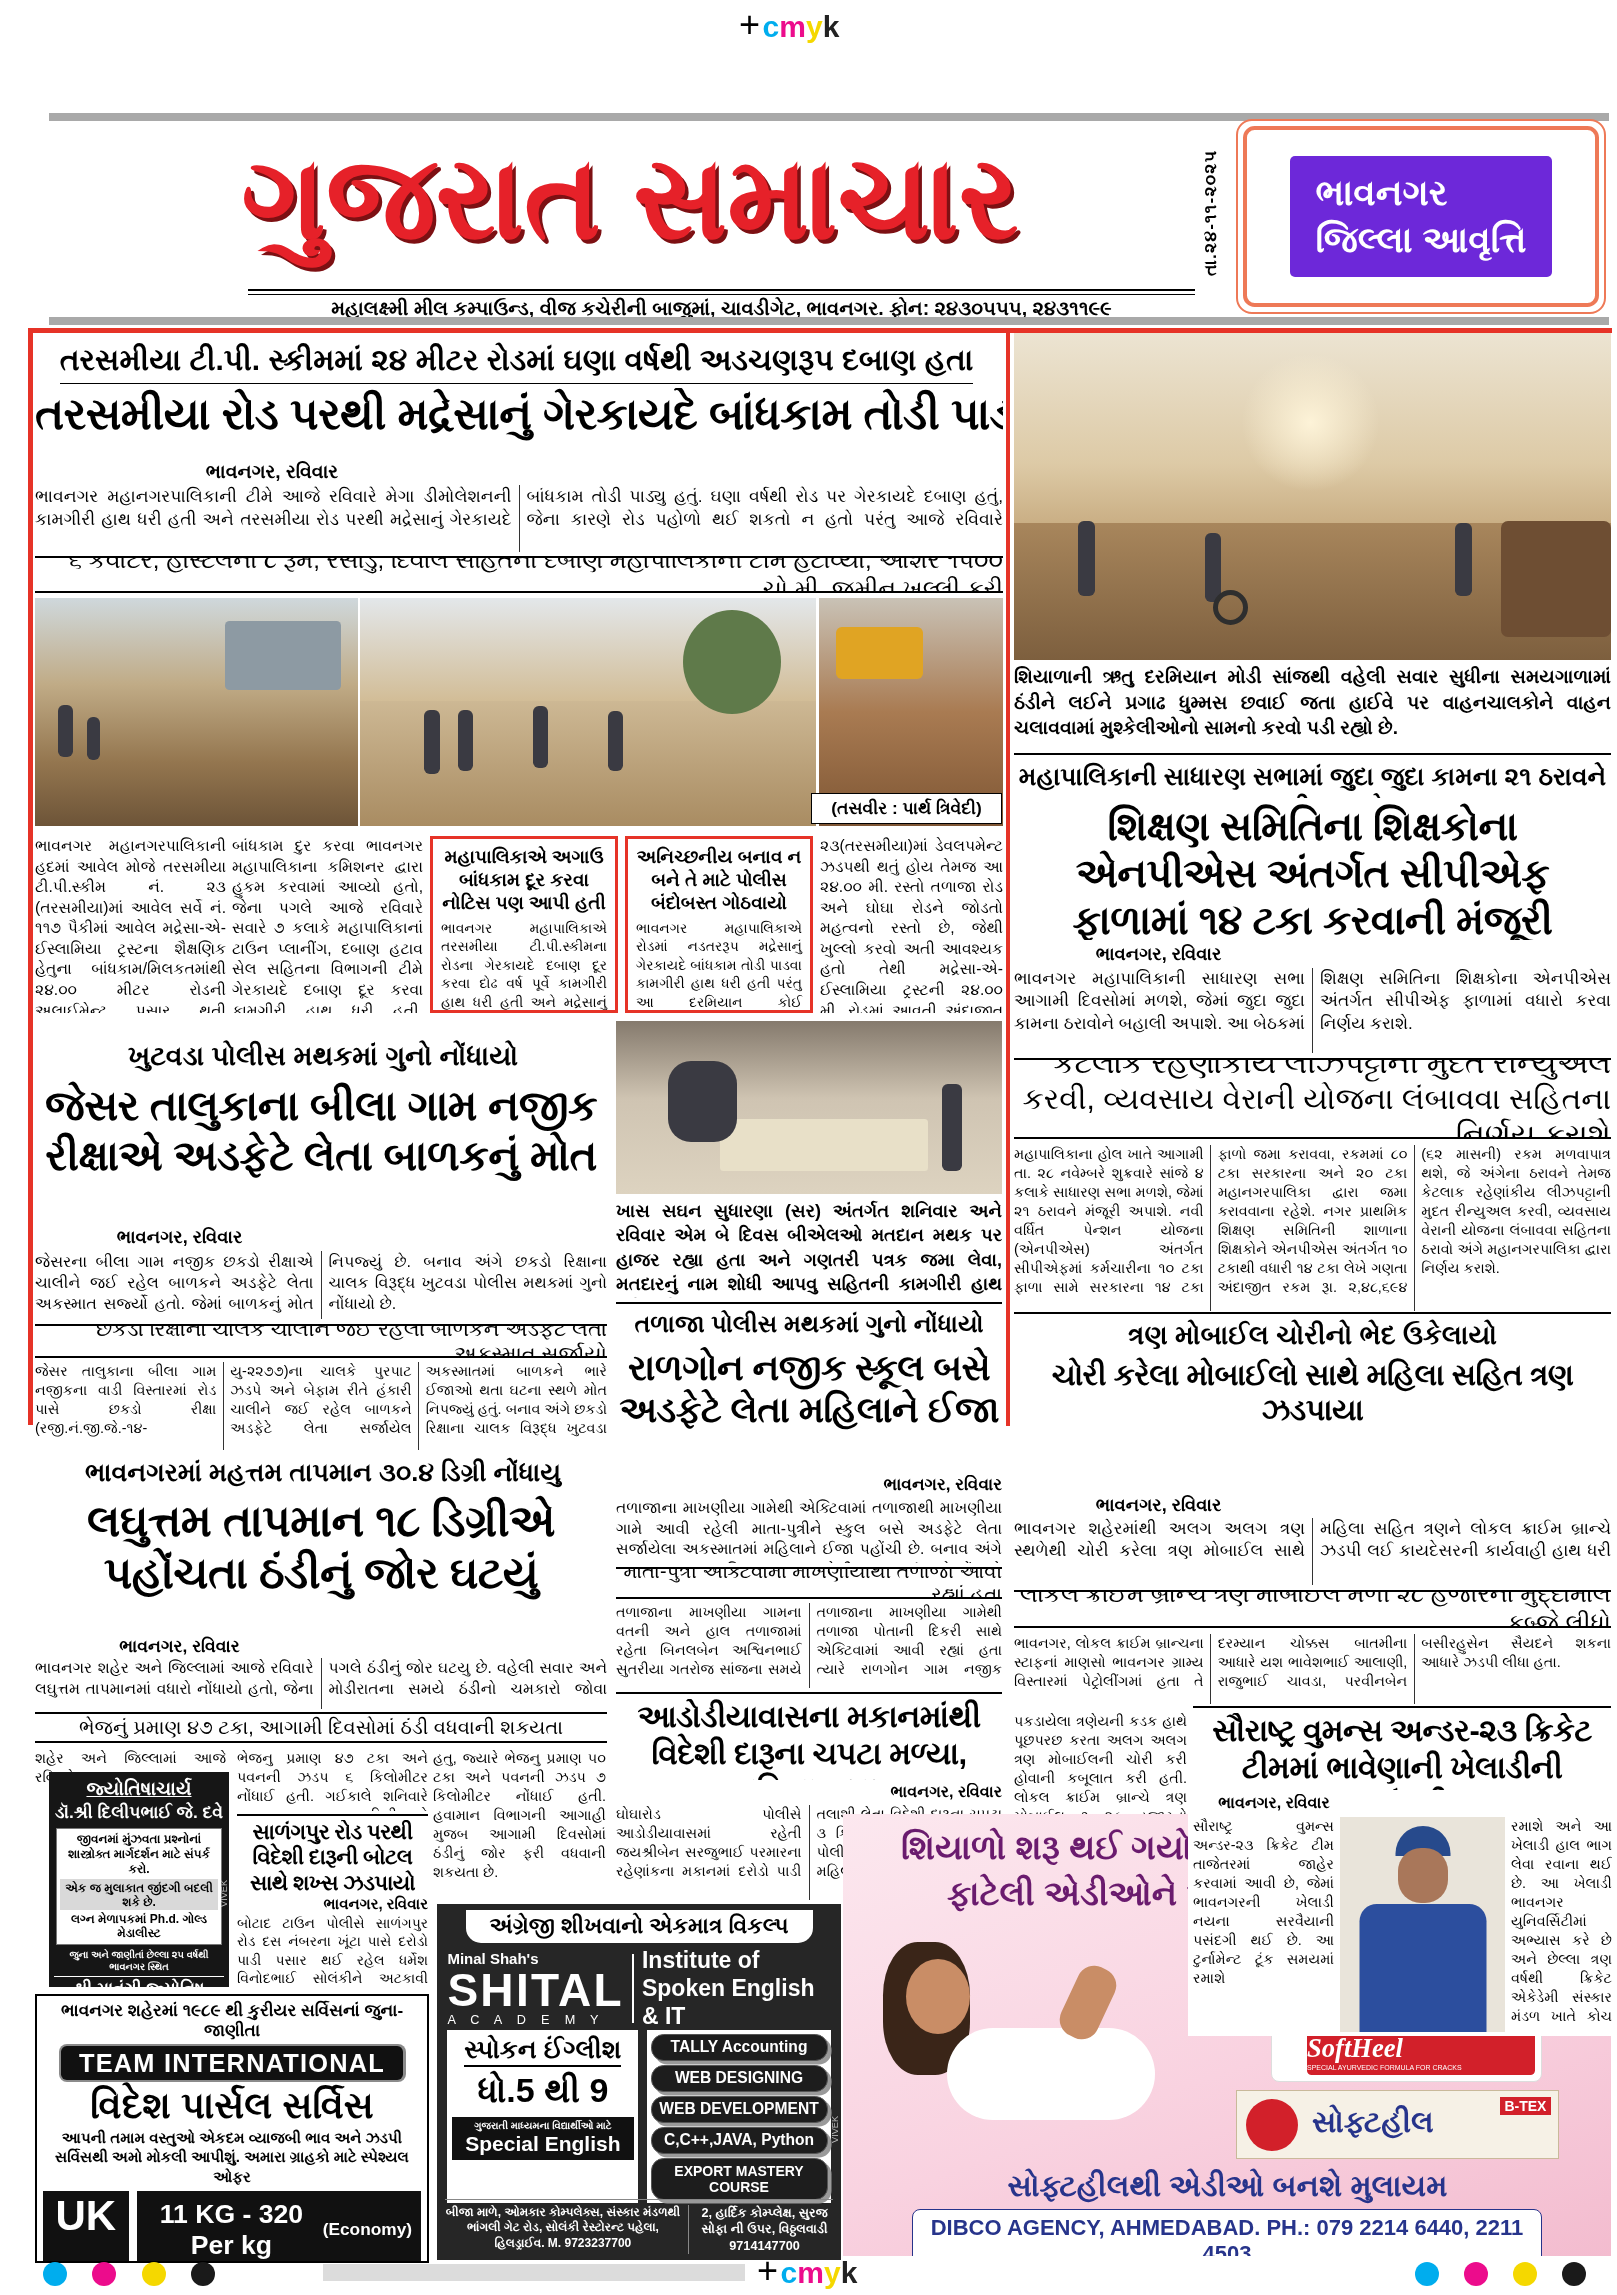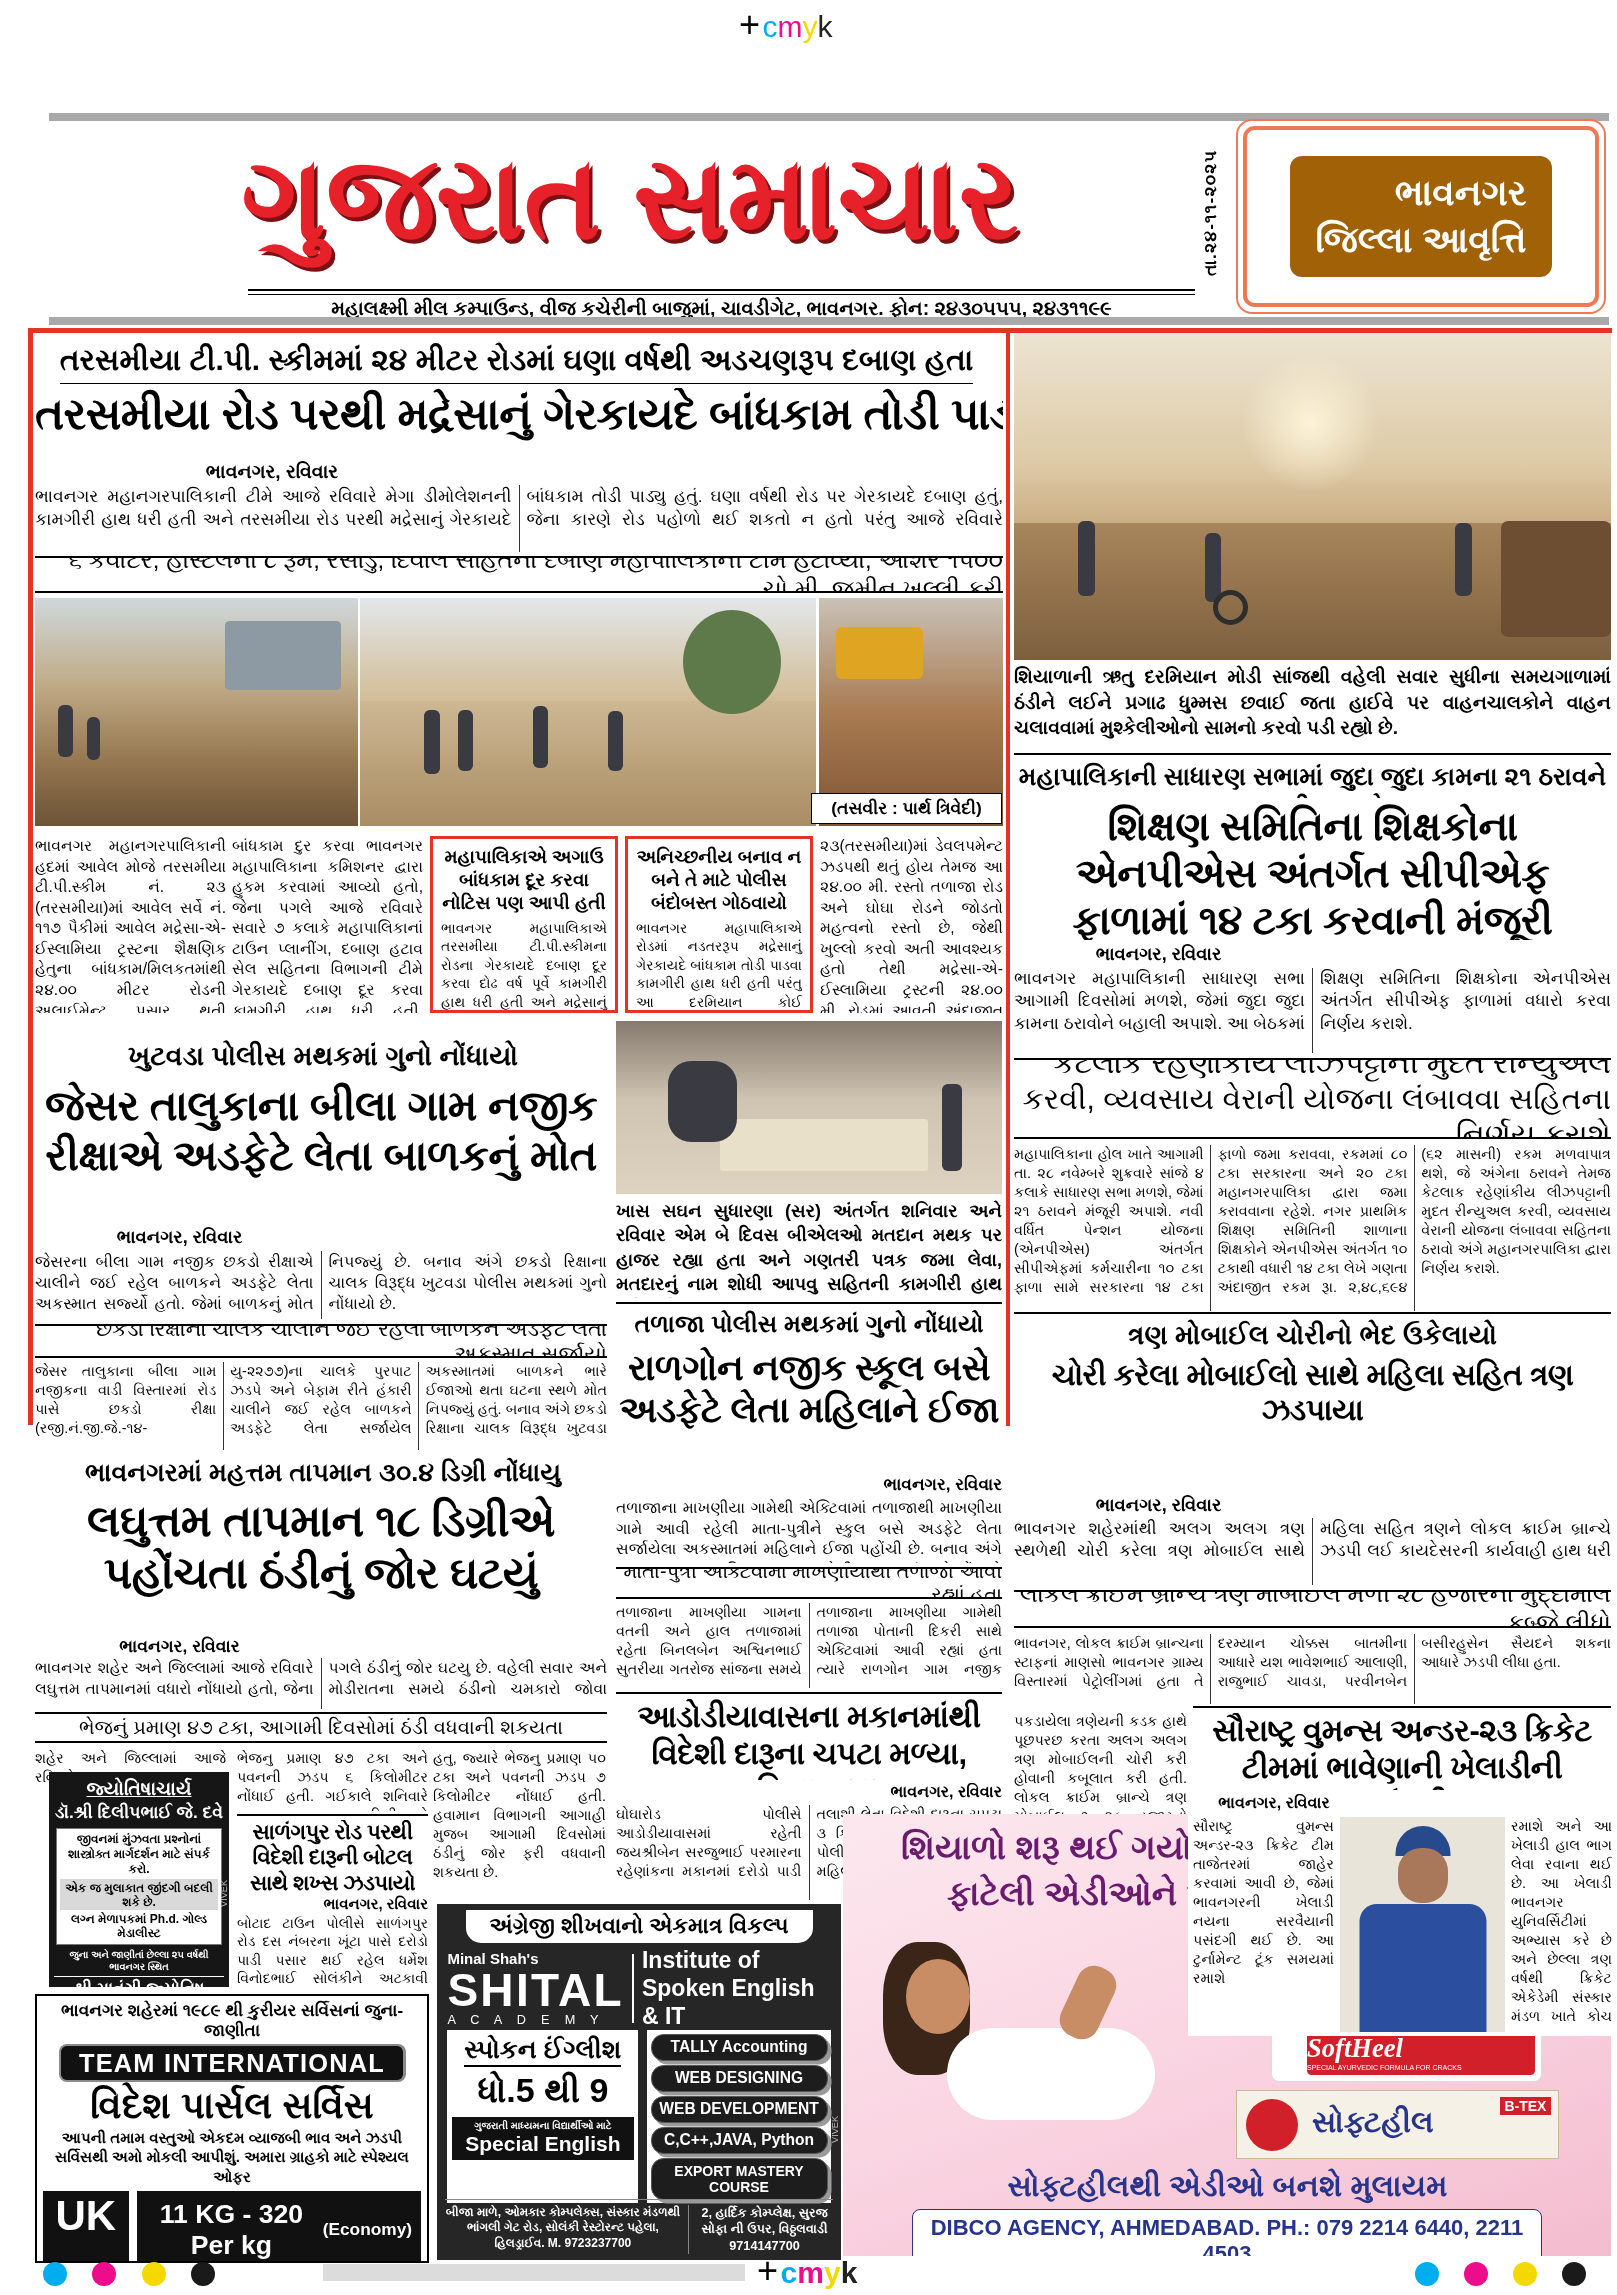--- a/index.html
+++ b/index.html
@@ -33,35 +33,35 @@
 .whitebox{background:#fff;color:#000}
 .pill{background:#1d1d1d;border:1.7px solid #555;border-radius:12.7px;color:#fff;font-weight:700;text-align:center;box-shadow:3.5px 3.5px 0 #9a9a9a}
 </style>
 </head>
 <body>
 
 <div class="page">
 
   <div class="abs" style="left:739px;top:3.5px;width:208px;height:40px">
     <span style="font-size:36px;font-weight:400">+</span>
-    <span style="font-size:30px;font-weight:400"><span style="color:#00adee">c</span><span style="color:#ec0c8c">m</span><span style="color:#f5d800">y</span><span style="color:#222">k</span></span>
+    <span style="font-size:30px;font-weight:700"><span style="color:#00adee">c</span><span style="color:#ec0c8c">m</span><span style="color:#f5d800">y</span><span style="color:#222">k</span></span>
   </div>
 
   <div class="abs gray" style="left:49px;top:113px;width:1560px;height:8px"></div>
 
   <div class="abs" style="left:64px;top:126px;width:1132px;height:162px;font-size:116px;font-weight:700;color:#e62129;text-align:center;line-height:1.25;text-shadow:3.5px 4px 0.6px #7d1013;white-space:nowrap">ગુજરાત સમાચાર</div>
   <div class="abs" style="left:248px;top:289px;width:947px;height:5.8px;border-top:2.3px solid #000;border-bottom:1.2px solid #000"></div>
   <div class="abs b c" style="left:248px;top:297px;width:947px;height:24px;font-size:19.6px">મહાલક્ષ્મી મીલ કમ્પાઉન્ડ, વીજ કચેરીની બાજુમાં, ચાવડીગેટ, ભાવનગર. ફોન: ૨૪૩૦૫૫૫, ૨૪૩૧૧૯૯</div>
   <div class="abs gray" style="left:49px;top:317px;width:1560px;height:7.5px"></div>
 
   <div class="abs vtext b" style="left:1200px;top:113px;width:25.4px;height:199px;font-size:17.3px;letter-spacing:1.2px">તા.૨૪-૧૧-૨૦૨૫</div>
 
   <div class="abs" style="left:1236px;top:119px;width:370px;height:195px;border:2.3px solid #ee7957;border-radius:16px;background:#fff">
     <div style="position:absolute;left:4.6px;top:4.6px;right:4.6px;bottom:4.6px;border:4px solid #ee7957;border-radius:11.6px;display:flex;align-items:center;justify-content:center">
-      <div style="background:#a16207;color:#fff;border-radius:12px;padding:14px 25.4px;text-align:right;font-weight:700;font-size:36px;line-height:1.3">
+      <div style="background:#6d28d9;color:#fff;border-radius:5px;padding:14px 25.4px;text-align:left;font-weight:700;font-size:36px;line-height:1.3">
         <div>ભાવનગર</div>
         <div>જિલ્લા આવૃત્તિ</div>
       </div>
     </div>
   </div>
 
   <div class="abs red" style="left:29px;top:328px;width:1583px;height:4.6px"></div>
   <div class="abs red" style="left:28px;top:328px;width:4.6px;height:1097px"></div>
   <div class="abs red" style="left:1006px;top:333px;width:3.5px;height:1093px"></div>
 

